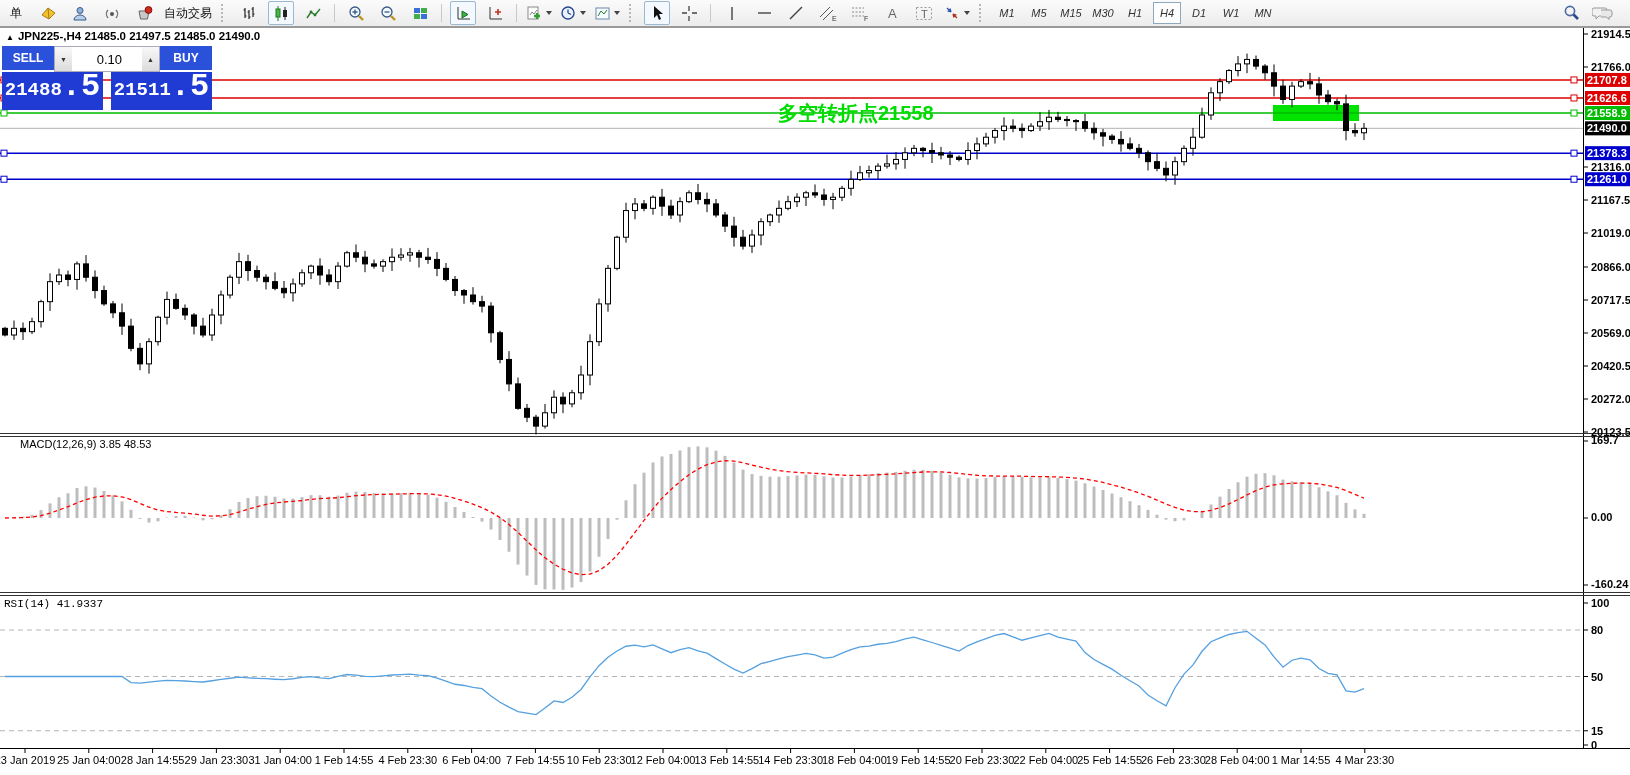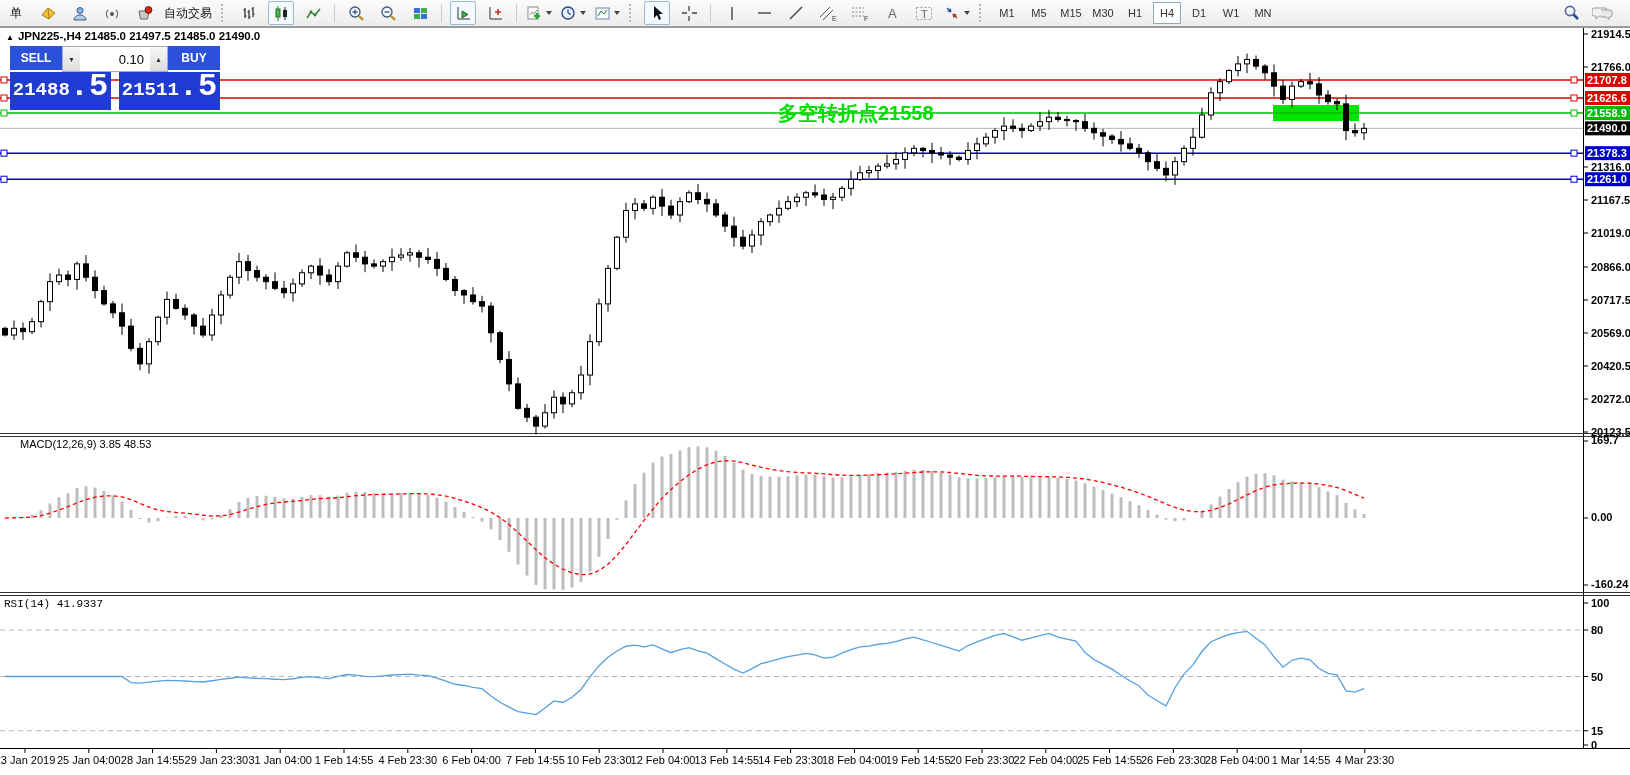--- a/index.html
+++ b/index.html
@@ -6,40 +6,40 @@
     font-family:"Liberation Sans",sans-serif;position:relative;}
   
   .toolbar{position:absolute;left:0;top:0;width:1630px;height:26px;background:linear-gradient(#fbfbfb,#ececec);
     border-bottom:1px solid #9a9a9a;display:flex;align-items:center;z-index:30;font-size:11px;color:#222;}
   .tb-item{height:22px;min-width:24px;display:flex;align-items:center;justify-content:center;margin:0 3px;
     border:1px solid transparent;border-radius:2px;cursor:default;}
   .tb-item.pressed{background:#f3f9ff;border:1px solid #9ab8d0;}
   .grip{width:5px;height:18px;border-left:2px dotted #b8b8b8;margin:0 5px;}
   .sep{width:1px;height:18px;background:#c9c9c9;margin:0 5px;}
   .tf-btn{height:20px;min-width:26px;display:flex;align-items:center;justify-content:center;margin:0 2px;
-    border:1px solid transparent;font-size:11px;color:#333;}
+    border:1px solid transparent;font-size:11px;color:#333;font-style:italic;}
   .tf-btn.active{background:#fdfdfd;border:1px solid #8fa8bd;}
   .caret{width:0;height:0;border-left:3px solid transparent;border-right:3px solid transparent;
     border-top:4px solid #444;margin-left:3px;}
   .cjk{font-size:12px;color:#111;}
   .tb-spacer{flex:1;}
   
   .chart-title{position:absolute;left:6px;top:30px;font-size:11.5px;font-weight:700;color:#000;z-index:5;text-align:right;}
   .chart-title .mark{font-size:8px;margin-right:4px;}
   .ind-label{position:absolute;left:4px;font-size:11px;color:#000;z-index:5;}
   
-  .trade-panel{position:absolute;left:10px;top:46px;width:210px;z-index:20;}
+  .trade-panel{position:absolute;left:2px;top:46px;width:210px;z-index:20;}
   .tp-row1{display:flex;height:26px;}
   .btn-trade{width:52px;background:#2b51da;color:#fff;font-size:12px;font-weight:700;
     display:flex;align-items:center;justify-content:center;border-bottom:2px solid #fff;cursor:pointer;}
   .vol-group{flex:1;display:flex;background:#fff;border:1px solid #aab;}
   .vol-arrow{width:17px;background:linear-gradient(#f8f8f8,#dcdcdc);display:flex;align-items:center;
     justify-content:center;font-size:7px;color:#333;cursor:pointer;}
   .vol-field{flex:1;font-size:13px;color:#000;display:flex;align-items:center;justify-content:flex-end;
-    padding-right:6px;background:#fff;border:0;}
+    padding-right:20px;background:#fff;border:0;}
   .tp-row2{display:flex;height:38px;}
   .price-box{width:104px;background:#1f3bd3;color:#fff;display:flex;align-items:baseline;justify-content:center;cursor:pointer;font-family:Liberation Mono, monospace;}
   .price-box+.price-box{margin-left:8px;}
   .price-main{font-size:19px;font-weight:700;}
   .price-pip{font-size:32px;font-weight:700;line-height:30px;}
   svg text{font-family:"Liberation Sans",sans-serif;}
   .icon-svg{display:block;}
 </style>
 </head>
 <body>

